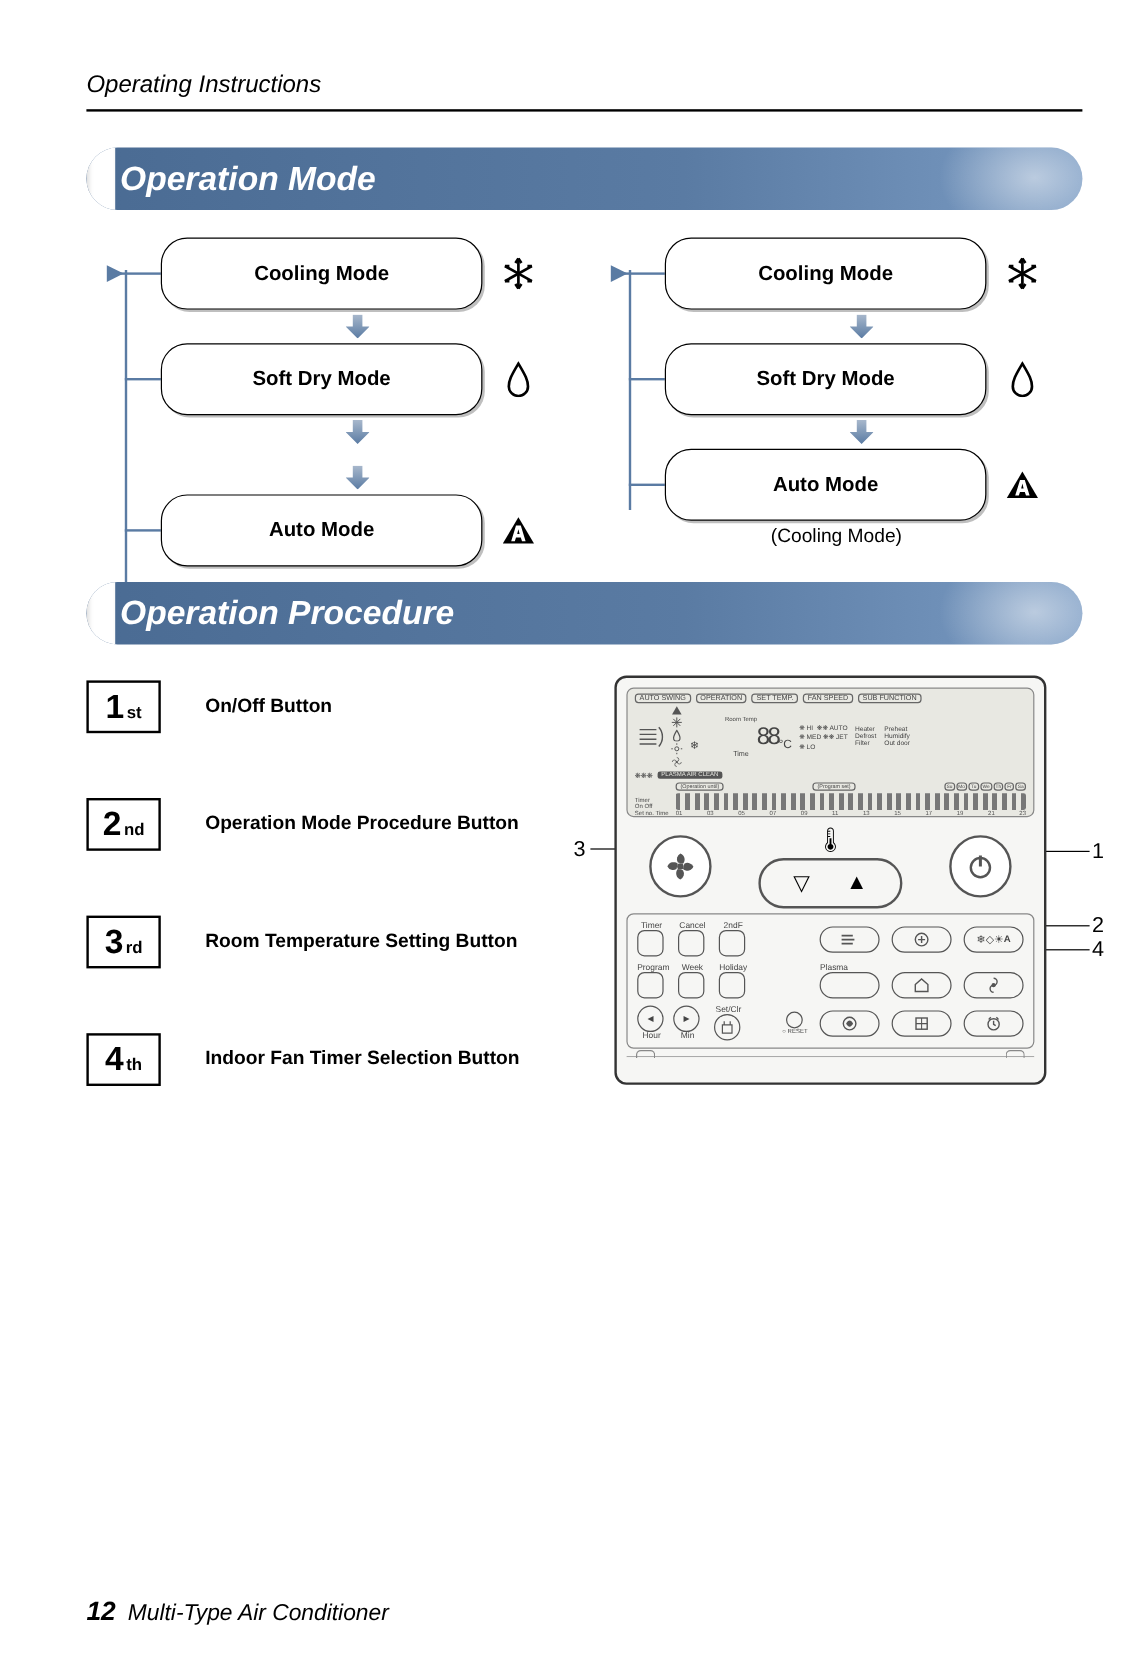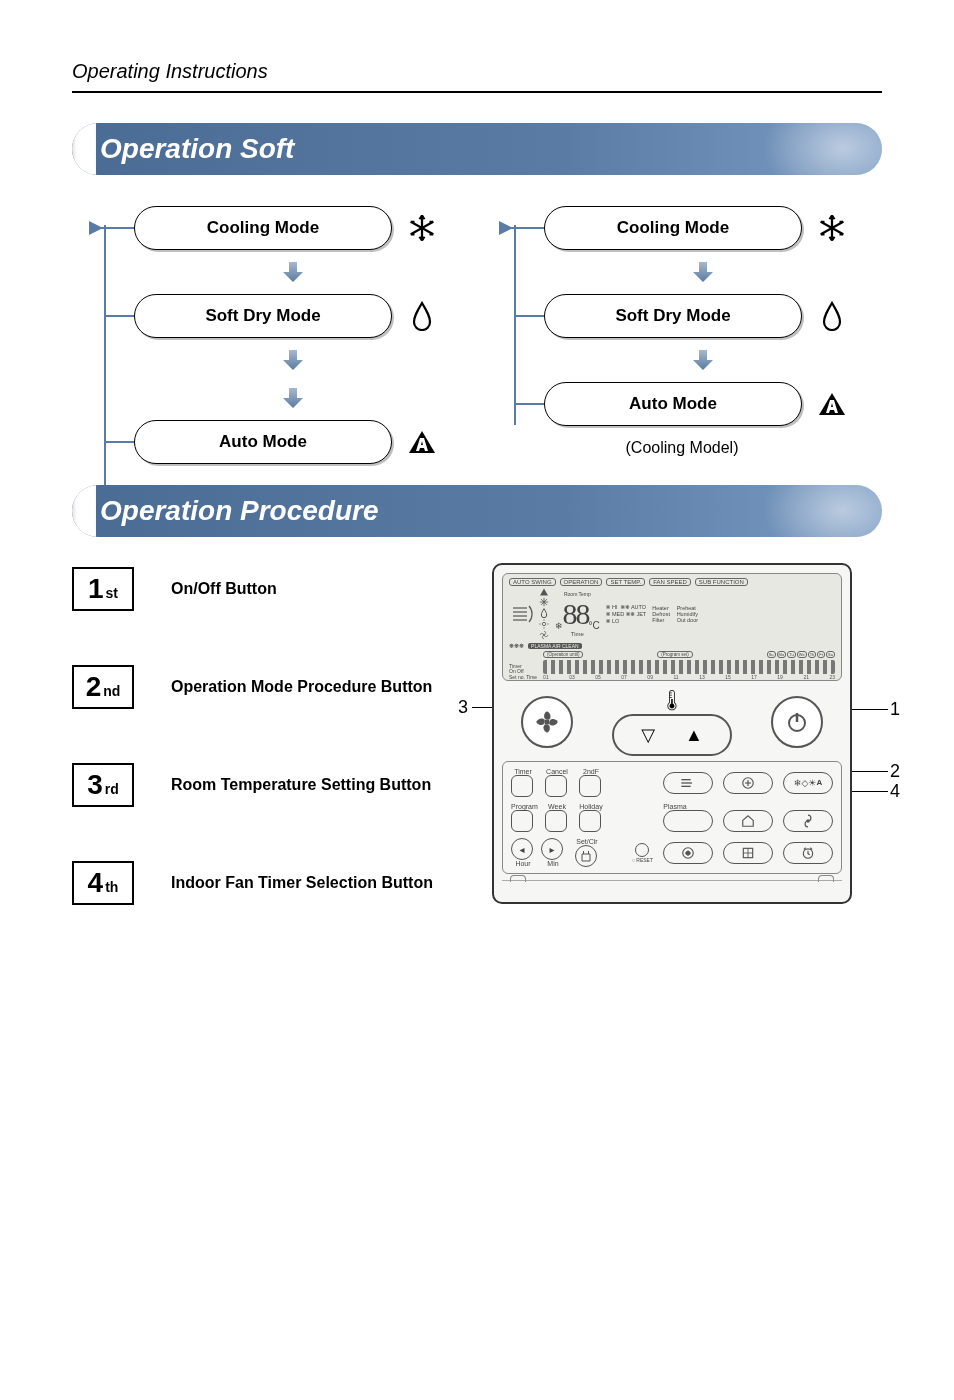--- a/index.html
+++ b/index.html
@@ -1,17 +1,17 @@
 <!DOCTYPE html>
 <html><head>
 <meta charset="utf-8">
 <style>
   * { box-sizing: border-box; margin: 0; padding: 0; }
   html, body { width: 954px; height: 1400px; background: #fff; font-family: Arial, Helvetica, sans-serif; color: #000; }
-  .page { width: 954px; height: 1400px; position: relative; padding: 60px 72px 50px 72px; }
+  .page { width: 954px; height: 1400px; position: relative; padding: 60px 52px 50px 72px; }
   .running-head { font-style: italic; font-size: 20px; margin-bottom: 8px; }
   .head-rule { border: none; border-top: 2px solid #000; margin-bottom: 30px; }
 
   .section-pill {
     position: relative; height: 52px; background: linear-gradient(to right, #4a6b93 0%, #5a7ba3 60%, #7a9bc3 100%);
     border-radius: 26px; display: flex; align-items: center; padding-left: 28px;
     color: #fff; font-style: italic; font-weight: bold; font-size: 28px; overflow: hidden; margin-top: 24px;
   }
   .section-pill::before {
     content: ""; position: absolute; left: 0; top: 50%; width: 24px; height: 80px;
@@ -29,21 +29,21 @@
   .mode-row { position: relative; display: flex; align-items: center; height: 50px; }
   .mode-row::before {
     content: ""; position: absolute; left: -30px; top: 24px; width: 30px; height: 2px; background: #5a7ba3;
   }
   .mode-row.first::before { width: 44px; left: -44px; }
   .mode-row.first::after {
     content: ""; position: absolute; left: -45px; top: 18px; width: 0; height: 0;
     border-top: 7px solid transparent; border-bottom: 7px solid transparent; border-left: 14px solid #5a7ba3;
   }
   .mode-pill {
-    flex: 1; height: 44px; border: 1px solid #000; border-radius: 22px; background: #fff;
+    flex: 1; height: 60px; border: 1px solid #000; border-radius: 22px; background: #fff;
     display: flex; align-items: center; justify-content: center; font-weight: bold; font-size: 17px;
     box-shadow: 2px 2px 0 rgba(0,0,0,.25); position: relative;
   }
   .mode-icon { width: 60px; display: flex; align-items: center; justify-content: center; font-size: 30px; }
   .down-arrow { display: flex; justify-content: center; height: 38px; align-items: center; }
   .down-arrow span {
     width: 20px; height: 20px; background: linear-gradient(to bottom, #a8b8cc, #5a7ba3);
     clip-path: polygon(30% 0, 70% 0, 70% 50%, 100% 50%, 50% 100%, 0 50%, 30% 50%);
   }
   .tree-rail { position: absolute; left: 12px; top: 22px; width: 2px; background: #5a7ba3; }
@@ -70,21 +70,21 @@
     position: relative; padding: 8px;
   }
   .lcd {
     height: 108px; border: 1px solid #888; border-radius: 6px; background: #e8e8e2; padding: 4px 6px; font-size: 6px;
     display: flex; flex-direction: column; gap: 2px; color: #444;
   }
   .lcd-row { display: flex; gap: 4px; align-items: center; }
   .lcd-tag { border: 1px solid #666; border-radius: 3px; padding: 0 3px; font-size: 6px; white-space: nowrap; }
   .lcd-mid { display: flex; gap: 6px; align-items: center; }
   .swing-ic { width: 24px; height: 24px; }
-  .temp-big { font-size: 30px; font-family: Liberation Serif, serif; letter-spacing: -2px; }
+  .temp-big { font-size: 20px; font-family: Liberation Sans, sans-serif; letter-spacing: -2px; margin-left: 48px; }
   .timebar { height: 14px; background: repeating-linear-gradient(to right, #777 0 4px, #e8e8e2 4px 8px); border-radius: 2px; margin-top: 2px; }
   .pill-labels { display:flex; justify-content:space-between; font-size:5px; color:#555; }
 
   .btn-row { display: flex; align-items: center; justify-content: space-around; margin-top: 8px; height: 66px; }
   .round-lg {
     width: 52px; height: 52px; border-radius: 50%; border: 2px solid #555; background: #fff;
     display: flex; align-items: center; justify-content: center; font-size: 20px;
   }
   .temp-rocker {
     width: 120px; height: 42px; border: 2px solid #555; border-radius: 22px; display: flex; overflow: hidden; align-items:center; justify-content:center; gap:30px;
@@ -112,21 +112,21 @@
   svg { display:block; }
 </style>
 </head>
 <body>
 
 <div class="page">
   <div class="running-head">Operating Instructions</div>
   <hr class="head-rule">
 
   <div class="section-pill">
-    <span>Operation Soft</span>
+    <span>Operation Mode</span>
   </div>
 
   <div class="modes-wrap">
 
     <div class="mode-col">
       <div class="mode-tree">
         <div class="tree-rail" style="height: 298px;"></div>
 
         <div class="mode-row first">
           <div class="mode-pill">
@@ -221,21 +221,21 @@
               <span>Auto Mode</span>
             </div>
           <div class="mode-icon">
             <svg width="30" height="26" viewBox="0 0 30 26">
                 <path d="M15 2 L28 24 L2 24 Z" fill="#000"></path>
                 <path d="M13 9 L17 9 L21 22 L18 22 L17 19 L13 19 L12 22 L9 22 Z M14 16 L16 16 L15 12 Z" fill="#fff"></path>
               </svg>
           </div>
         </div>
       </div>
-      <div class="caption">(Cooling Model)</div>
+      <div class="caption">(Cooling Mode)</div>
     </div>
   </div>
 
   <div class="section-pill" style="margin-top:18px;">
     <span>Operation Procedure</span>
   </div>
 
   <div class="proc-area">
     <div class="steps-col">
       <div class="step-row">
@@ -531,13 +531,17 @@
                   </div>
               </div>
             </div>
           </div>
           <div class="flip"></div>
         </div>
       </div>
     </div>
   </div>
 
+  <div class="footer">
+    <span class="pg">12</span>
+    <span class="ttl">Multi-Type Air Conditioner</span>
+  </div>
 </div>
 
 </body></html>

